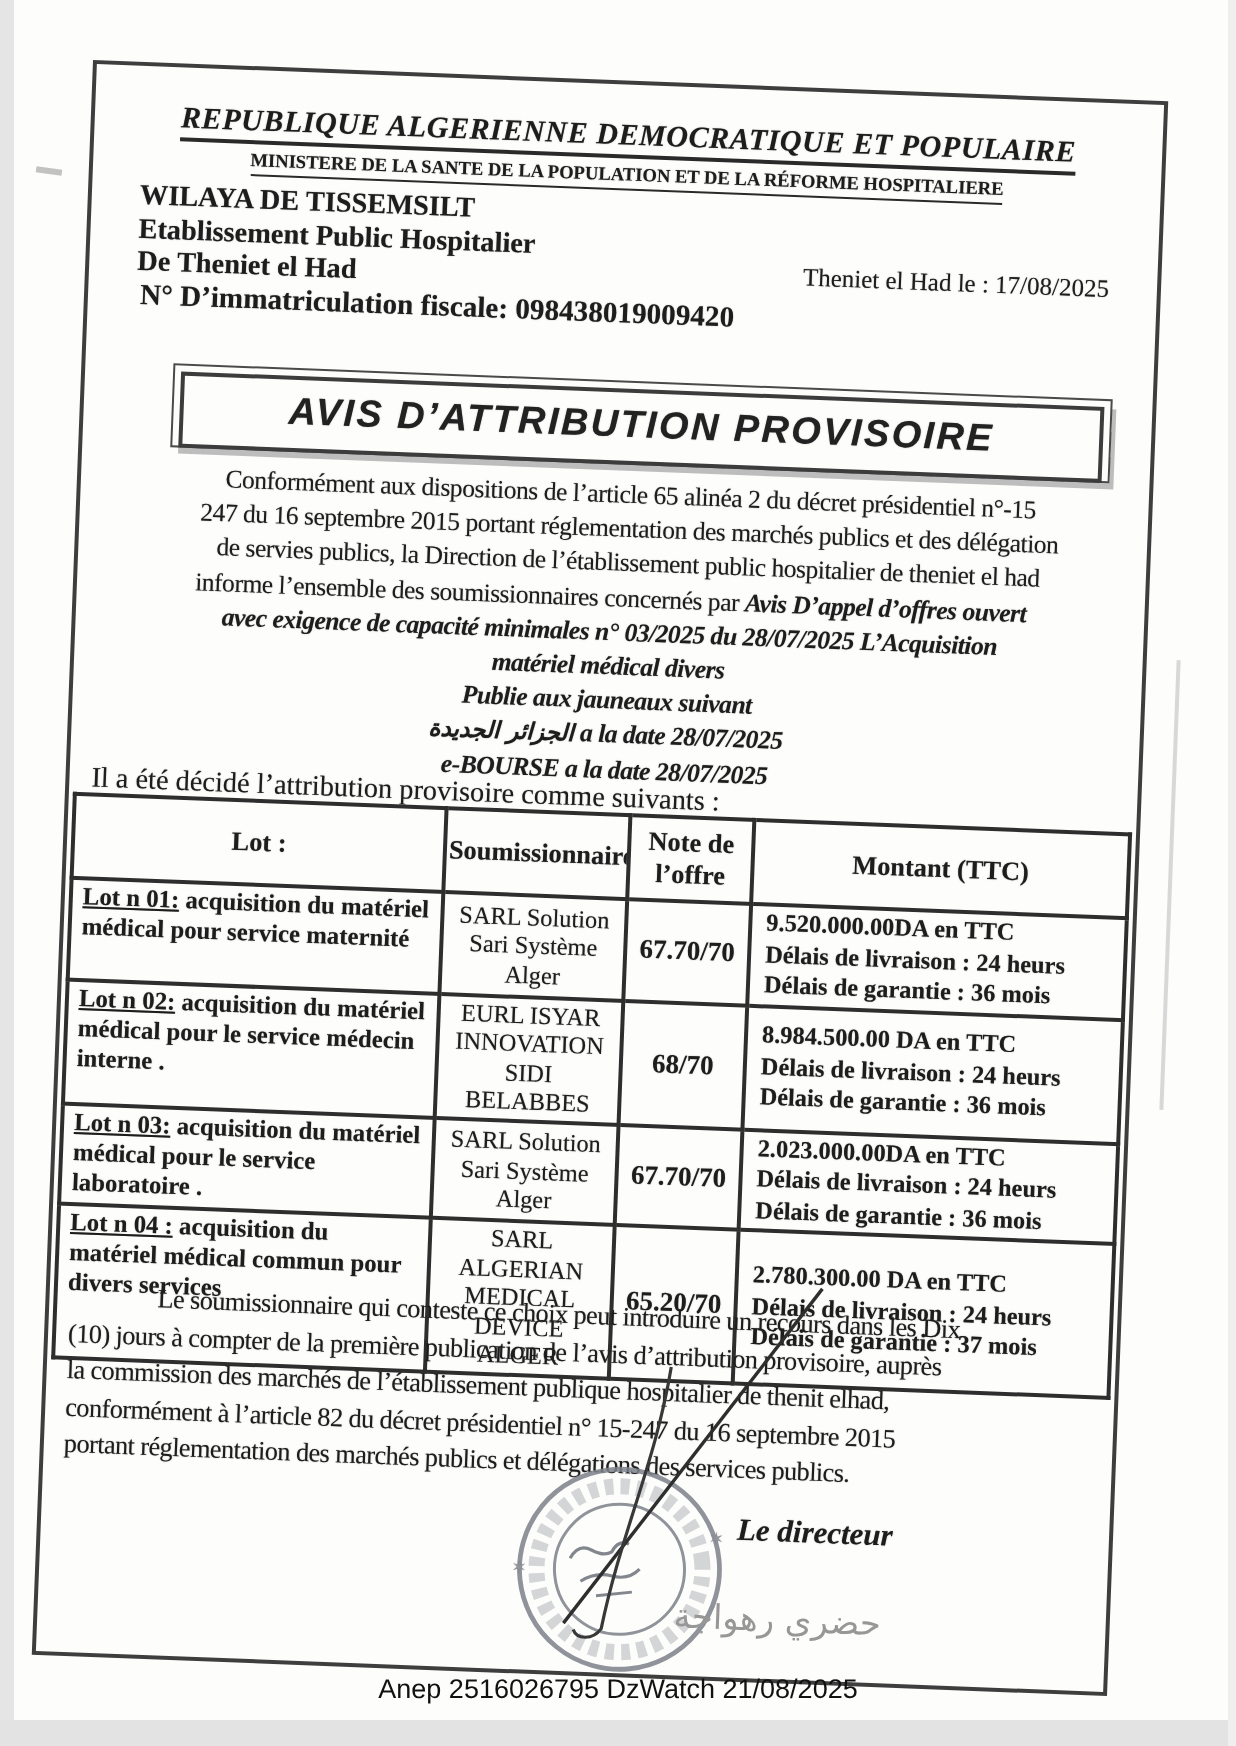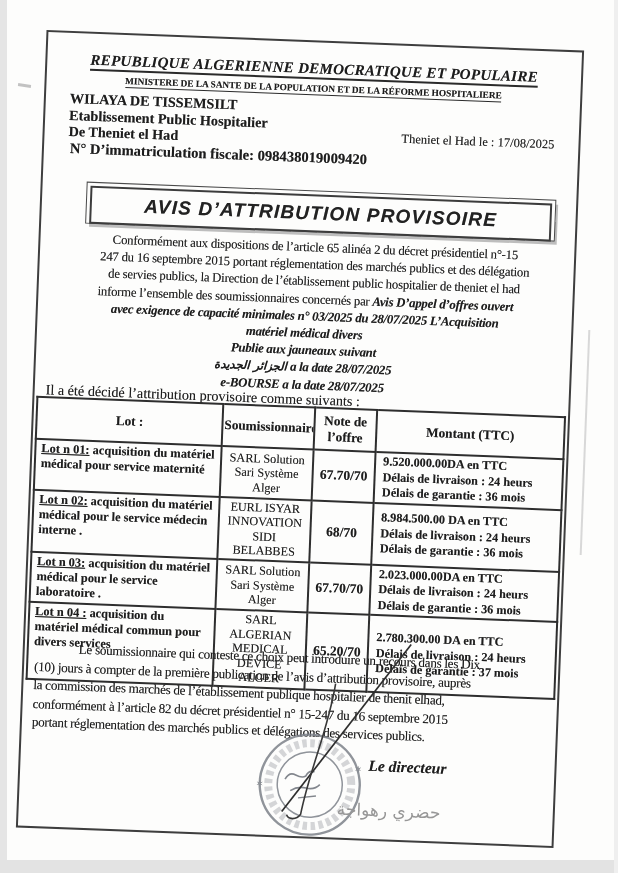--- a/index.html
+++ b/index.html
@@ -215,13 +215,14 @@
 
     <svg class="sigsvg" viewBox="0 0 534 794">
       <path d="M386 598 L263 770" stroke="#2e2e2e" stroke-width="1.7" fill="none"></path>
       <path d="M312 640 C306 688 290 724 282 772 c-4 6 -12 6 -14 1" stroke="#383838" stroke-width="1.6" fill="none"></path>
     </svg>
 
     <div class="director">Le directeur</div>
     <div class="sig-name">حضري رهواجة</div>
   </div>
 
+  <div class="footer">Anep 2516026795 DzWatch 21/08/2025</div>
 </div>
 
 </body></html>

